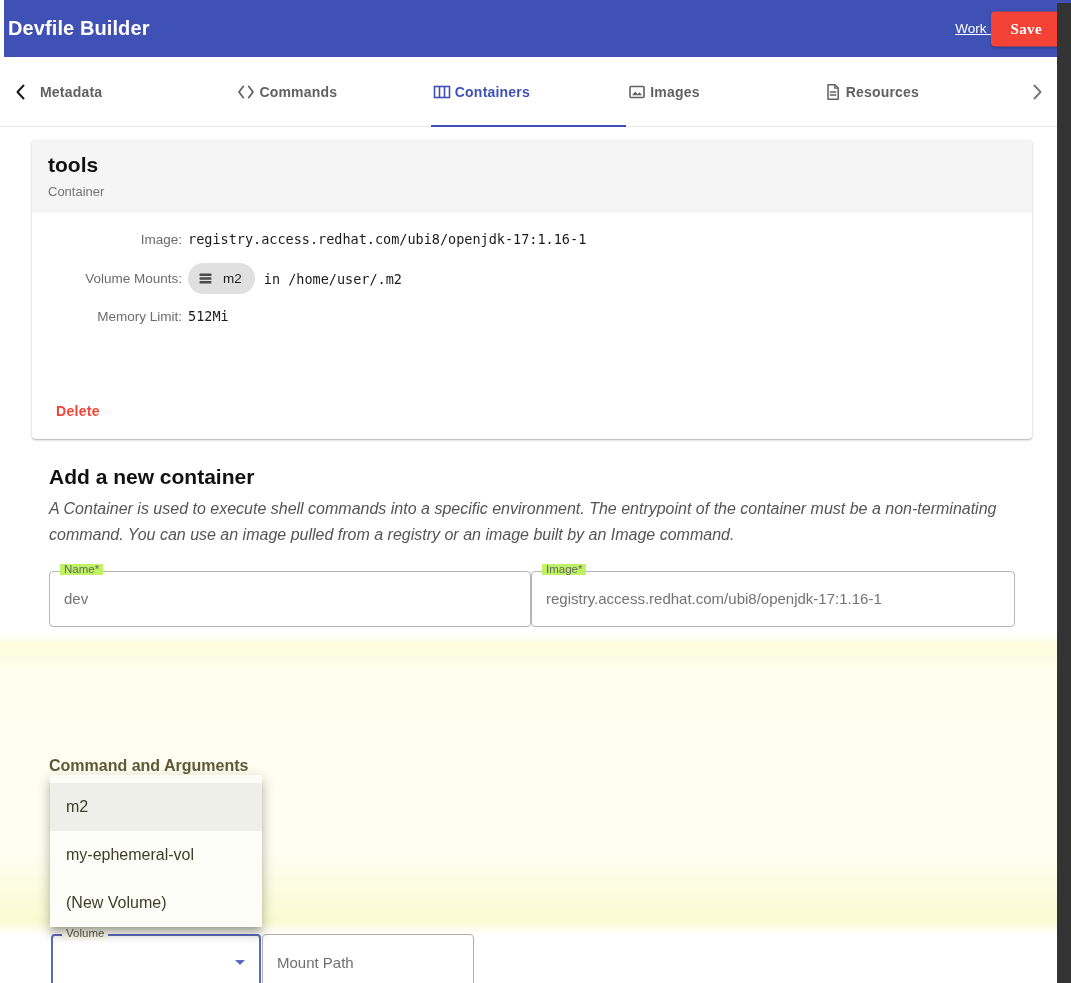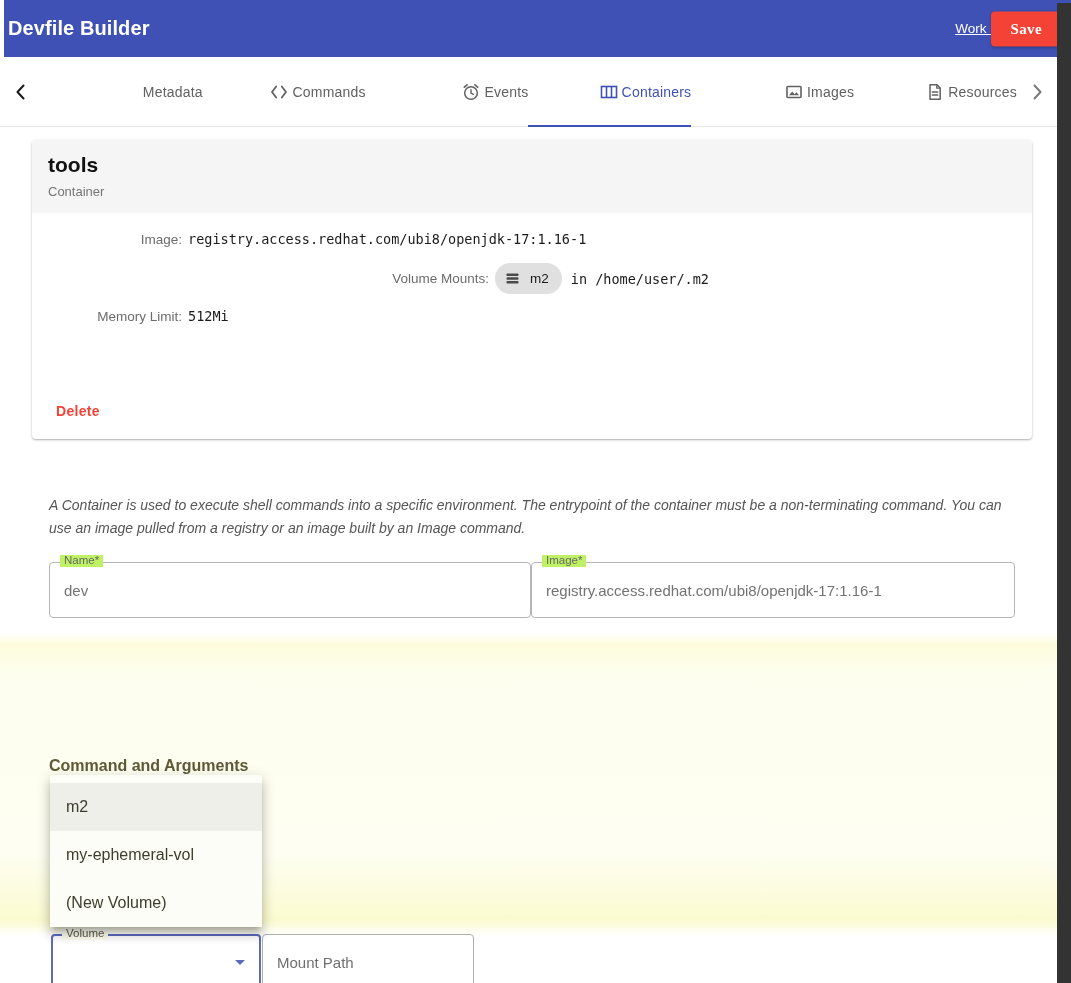--- a/index.html
+++ b/index.html
@@ -106,25 +106,25 @@
     flex: 1 1 auto;
     display: flex;
     align-items: stretch;
     height: 70px;
     overflow: hidden;
   }
   .tab {
     flex: 1 1 0;
     display: flex;
     align-items: center;
-    justify-content: flex-end;
+    justify-content: flex-start;
     gap: 2px;
     color: #616161;
     font-size: 14px;
-    font-weight: normal;
+    font-weight: bold;
     letter-spacing: .2px;
     cursor: pointer;
     position: relative;
     height: 70px;
     white-space: nowrap;
   }
   .tab.active { color: #3f51b5; }
   .tab.active::after {
     content: "";
     position: absolute;
@@ -191,21 +191,21 @@
     font-size: 13.5px;
     color: #6c6c6c;
     flex: 0 0 auto;
     padding-right: 6px;
   }
   .kv-val {
     font-family: "DejaVu Sans Mono", monospace;
     font-size: 13.5px;
     color: #1b1b1b;
   }
-  .kv.mounts { align-items: center; margin-bottom: 14px; justify-content: center; }
+  .kv.mounts { align-items: center; margin-bottom: 14px; }
   .chip {
     display: inline-flex;
     align-items: center;
     gap: 9px;
     background: #e0e0e0;
     border-radius: 16px;
     height: 31px;
     padding: 0 13px 0 9px;
     font-size: 13.5px;
     color: #1b1b1b;
@@ -240,22 +240,22 @@
     top: 338px; left: 49px;
     width: 966px;
   }
   .addsec h2 {
     margin: 0;
     font-size: 21px;
     font-weight: bold;
     color: #111111;
   }
   .addsec p.desc {
-    margin: 29px 0 0 0;
-    font-size: 14px;
+    margin: 7px 0 0 0;
+    font-size: 16px;
     font-style: italic;
     color: #555555;
     line-height: 1.65;
   }
 
   .field-row {
     display: flex;
     gap: 0;
     margin-top: 22px;
   }
@@ -425,30 +425,20 @@
 
       <div class="tab">
         <span class="ticon">
           <svg width="20" height="20" viewBox="0 0 20 20">
               <path d="M7.2 4.5 L3 10 L7.2 15.5 M12.8 4.5 L17 10 L12.8 15.5" fill="none" stroke="#616161" stroke-width="1.8" stroke-linecap="round" stroke-linejoin="round"></path>
             </svg>
         </span>
         <span>Commands</span>
       </div>
 
-      <div class="tab">
-        <span class="ticon">
-          <svg width="20" height="20" viewBox="0 0 20 20">
-              <circle cx="10" cy="11" r="6.3" fill="none" stroke="#616161" stroke-width="1.5"></circle>
-              <path d="M10 7.8 L10 11 L12.3 12.4" fill="none" stroke="#616161" stroke-width="1.4" stroke-linecap="round"></path>
-              <path d="M3.3 5.2 L6.1 2.8 M16.7 5.2 L13.9 2.8" fill="none" stroke="#616161" stroke-width="1.6" stroke-linecap="round"></path>
-            </svg>
-        </span>
-        <span>Events</span>
-      </div>
 
       <div class="tab active">
         <span class="ticon">
           <svg width="20" height="20" viewBox="0 0 20 20">
               <rect x="2.5" y="4.5" width="15" height="11" fill="none" stroke="#3f51b5" stroke-width="1.6"></rect>
               <path d="M7.5 4.5 L7.5 15.5 M12.5 4.5 L12.5 15.5" stroke="#3f51b5" stroke-width="1.6"></path>
             </svg>
         </span>
         <span>Containers</span>
       </div>
@@ -519,20 +509,21 @@
           <div class="kv-val">512Mi</div>
         </div>
 
       </div>
       <div class="card-actions">
         <button class="delete-btn">Delete</button>
       </div>
     </div>
 
     <div class="addsec">
+      <h2>Add a new container</h2>
       <p class="desc">A Container is used to execute shell commands into a specific environment. The entrypoint of the container must be a non-terminating command. You can use an image pulled from a registry or an image built by an Image command.</p>
 
       <div class="field-row">
         <div class="outlined f-name">
           <span class="legend">Name*</span>
           <span class="val">dev</span>
         </div>
         <div class="outlined f-image">
           <span class="legend">Image*</span>
           <span class="val">registry.access.redhat.com/ubi8/openjdk-17:1.16-1</span>

